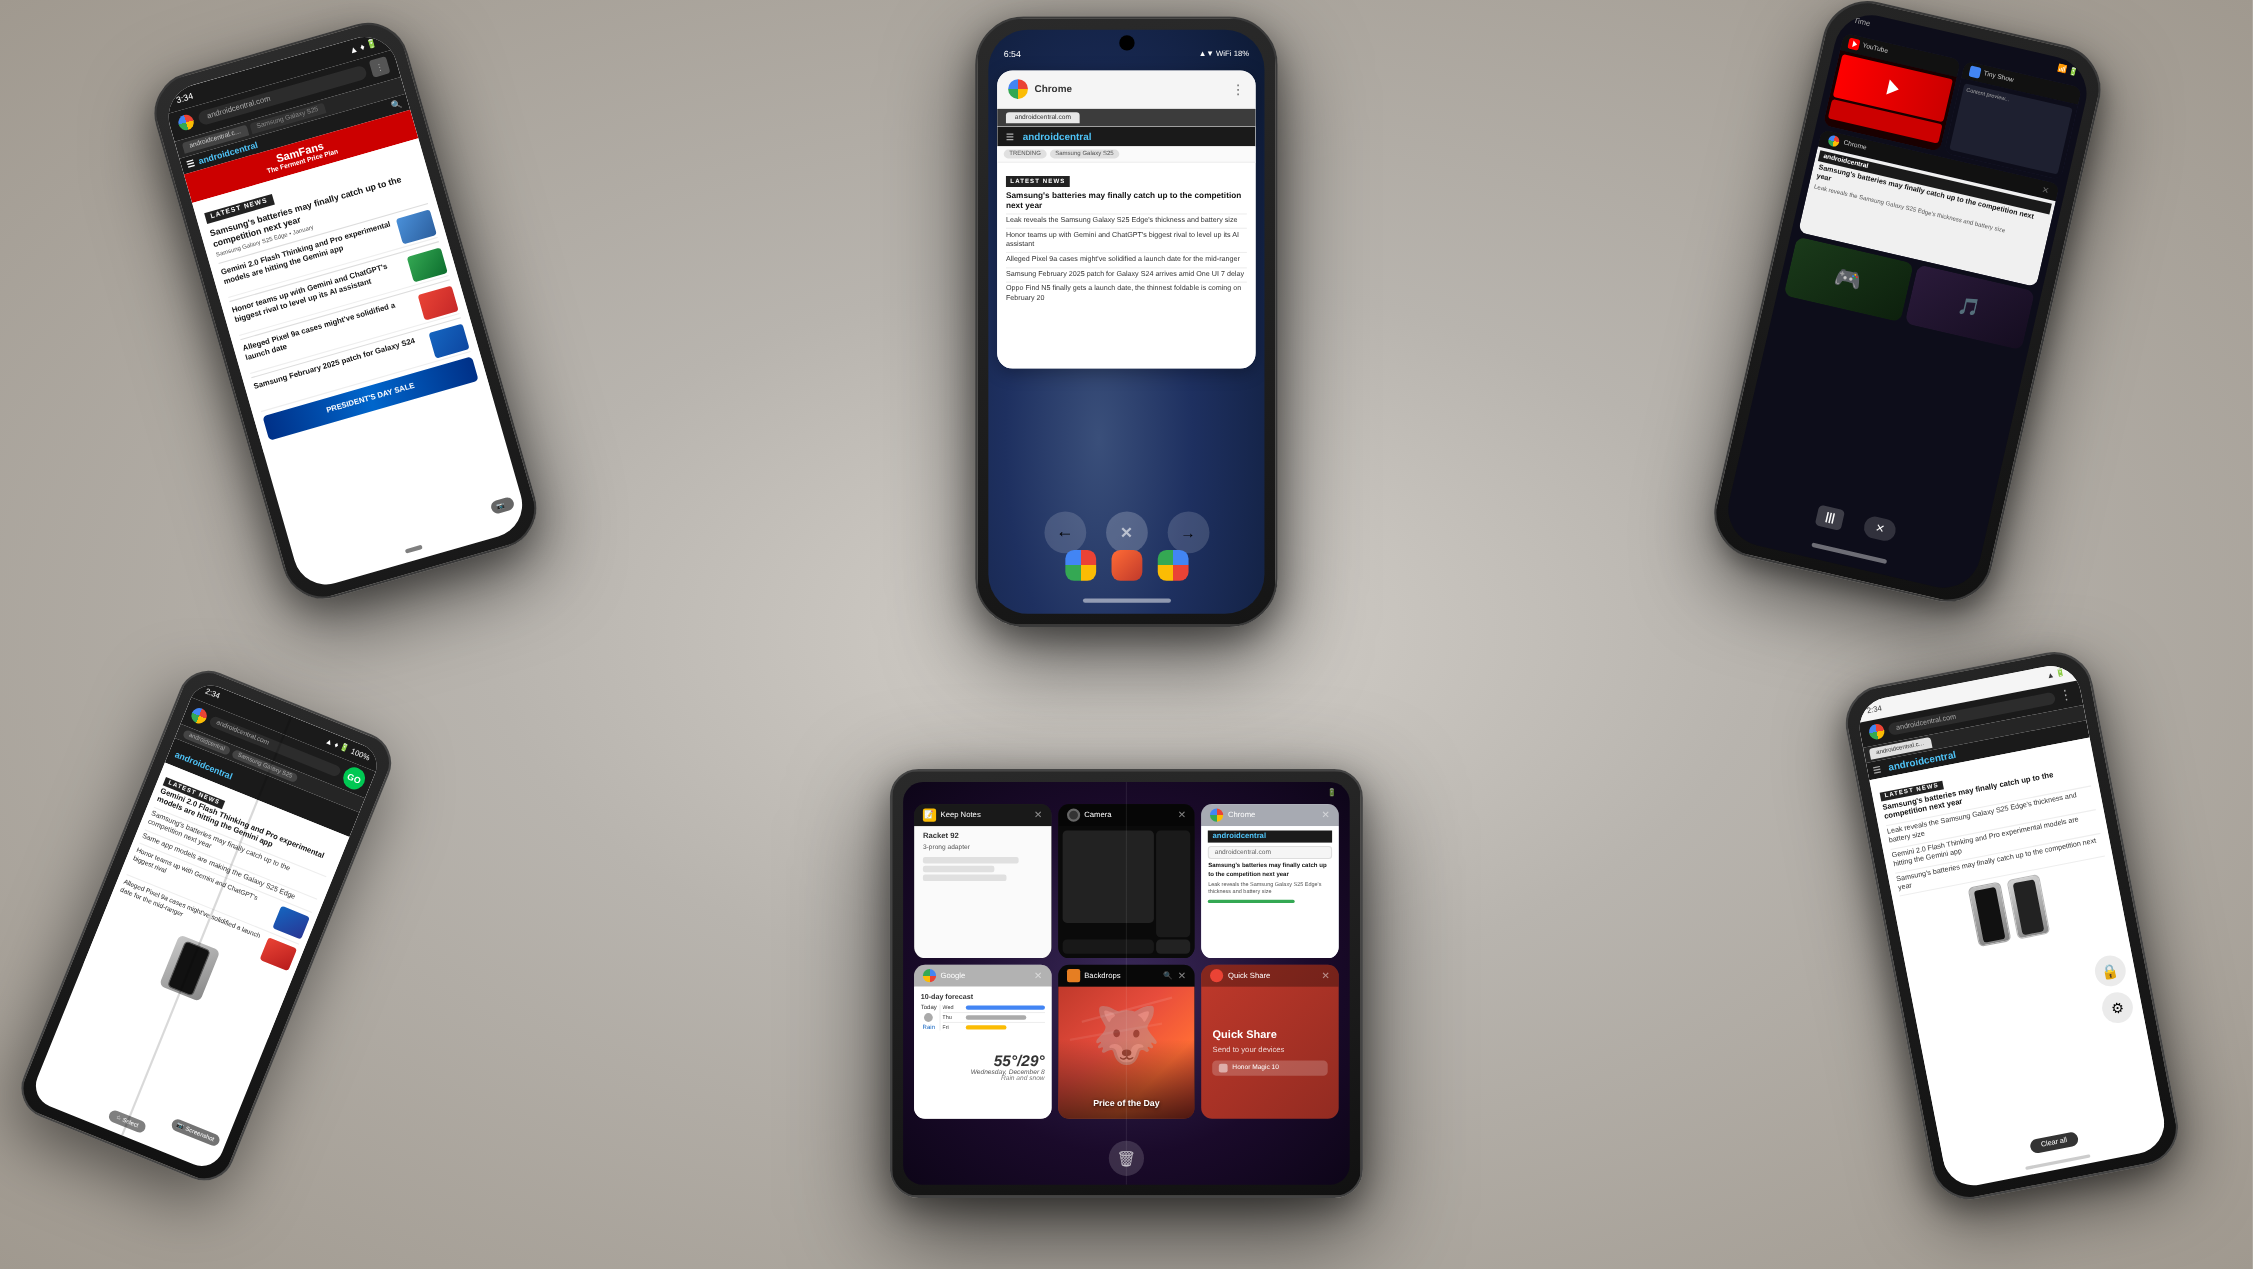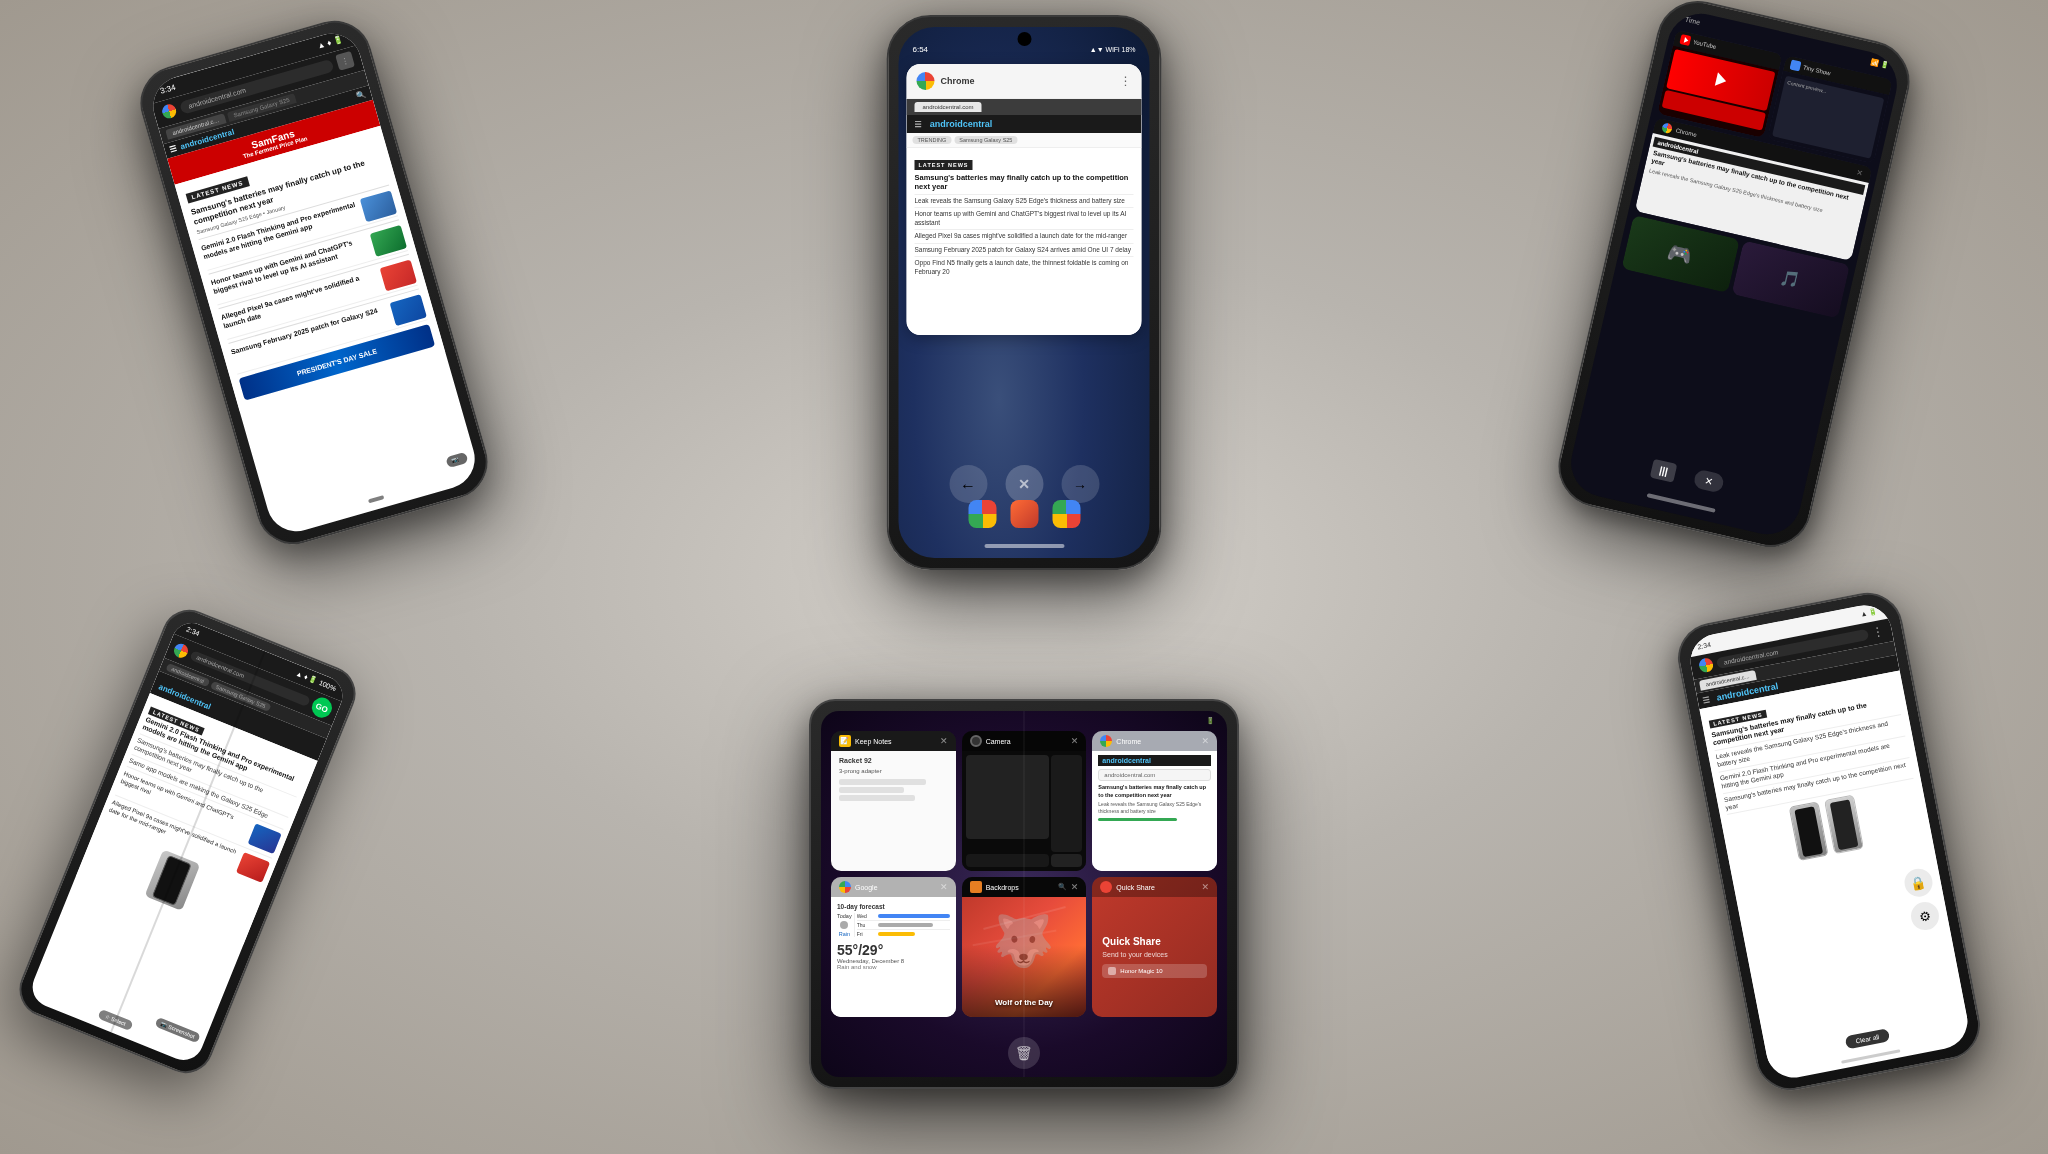--- a/index.html
+++ b/index.html
@@ -570,21 +570,21 @@
                     <span style="font-size: 5px; color: #333; width: 18px; flex-shrink: 0;">Thu</span>
                     <div style="height: 4px; background: #aaa; border-radius: 2px; width: 60%;"></div>
                   </div>
                   <div style="display: flex; gap: 3px; align-items: center;">
                     <span style="font-size: 5px; color: #333; width: 18px; flex-shrink: 0;">Fri</span>
                     <div style="height: 4px; background: #fbbc04; border-radius: 2px; width: 40%;"></div>
                   </div>
                 </div>
               </div>
 
-              <div style="text-align: left; margin-top: 2px;">
+              <div style="text-align: right; margin-top: 16px; font-style: italic;">
                 <div style="font-size: 14px; font-weight: bold; color: #333;">55°/29°</div>
                 <div style="font-size: 6px; color: #555;">Wednesday, December 8</div>
                 <div style="font-size: 6px; color: #777;">Rain and snow</div>
               </div>
             </div>
           </div>
 
           <div style="background: #111; border-radius: 10px; overflow: hidden; display: flex; flex-direction: column;">
             <div style="background: rgba(0,0,0,0.5); padding: 4px 8px; display: flex; align-items: center; justify-content: space-between; flex-shrink: 0;">
               <div style="display: flex; align-items: center; gap: 4px;">
@@ -593,21 +593,21 @@
               </div>
               <div style="display: flex; gap: 4px; align-items: center;">
                 <span style="font-size: 7px; color: rgba(255,255,255,0.5);">🔍</span>
                 <span style="color: rgba(255,255,255,0.5); font-size: 9px;">✕</span>
               </div>
             </div>
             <div style="flex: 1; background: linear-gradient(135deg, #c0392b 0%, #e74c3c 40%, #ff6b35 70%, #c0392b 100%); position: relative; overflow: hidden;">
 
               <div style="position: absolute; bottom: 0; left: 0; right: 0; height: 60%; background: linear-gradient(180deg, transparent 0%, rgba(0,0,0,0.6) 100%);"></div>
               <div style="position: absolute; bottom: 10px; left: 0; right: 0; text-align: center;">
-                <div style="font-size: 8px; font-weight: bold; color: white; text-shadow: 0 1px 3px rgba(0,0,0,0.8);">Wolf of the Day</div>
+                <div style="font-size: 8px; font-weight: bold; color: white; text-shadow: 0 1px 3px rgba(0,0,0,0.8);">Price of the Day</div>
               </div>
 
               <div style="position: absolute; top: 20px; left: 20px; right: 20px; height: 2px; background: rgba(255,255,255,0.1); transform: rotate(-15deg);"></div>
               <div style="position: absolute; top: 40px; left: 10px; right: 30px; height: 2px; background: rgba(255,255,255,0.08); transform: rotate(-10deg);"></div>
 
               <div style="position: absolute; top: 15px; left: 50%; transform: translateX(-50%); font-size: 50px; opacity: 0.4; filter: grayscale(1);">🐺</div>
             </div>
           </div>
 
           <div style="background: linear-gradient(135deg, #c0392b 0%, #922b21 100%); border-radius: 10px; overflow: hidden; display: flex; flex-direction: column;">

